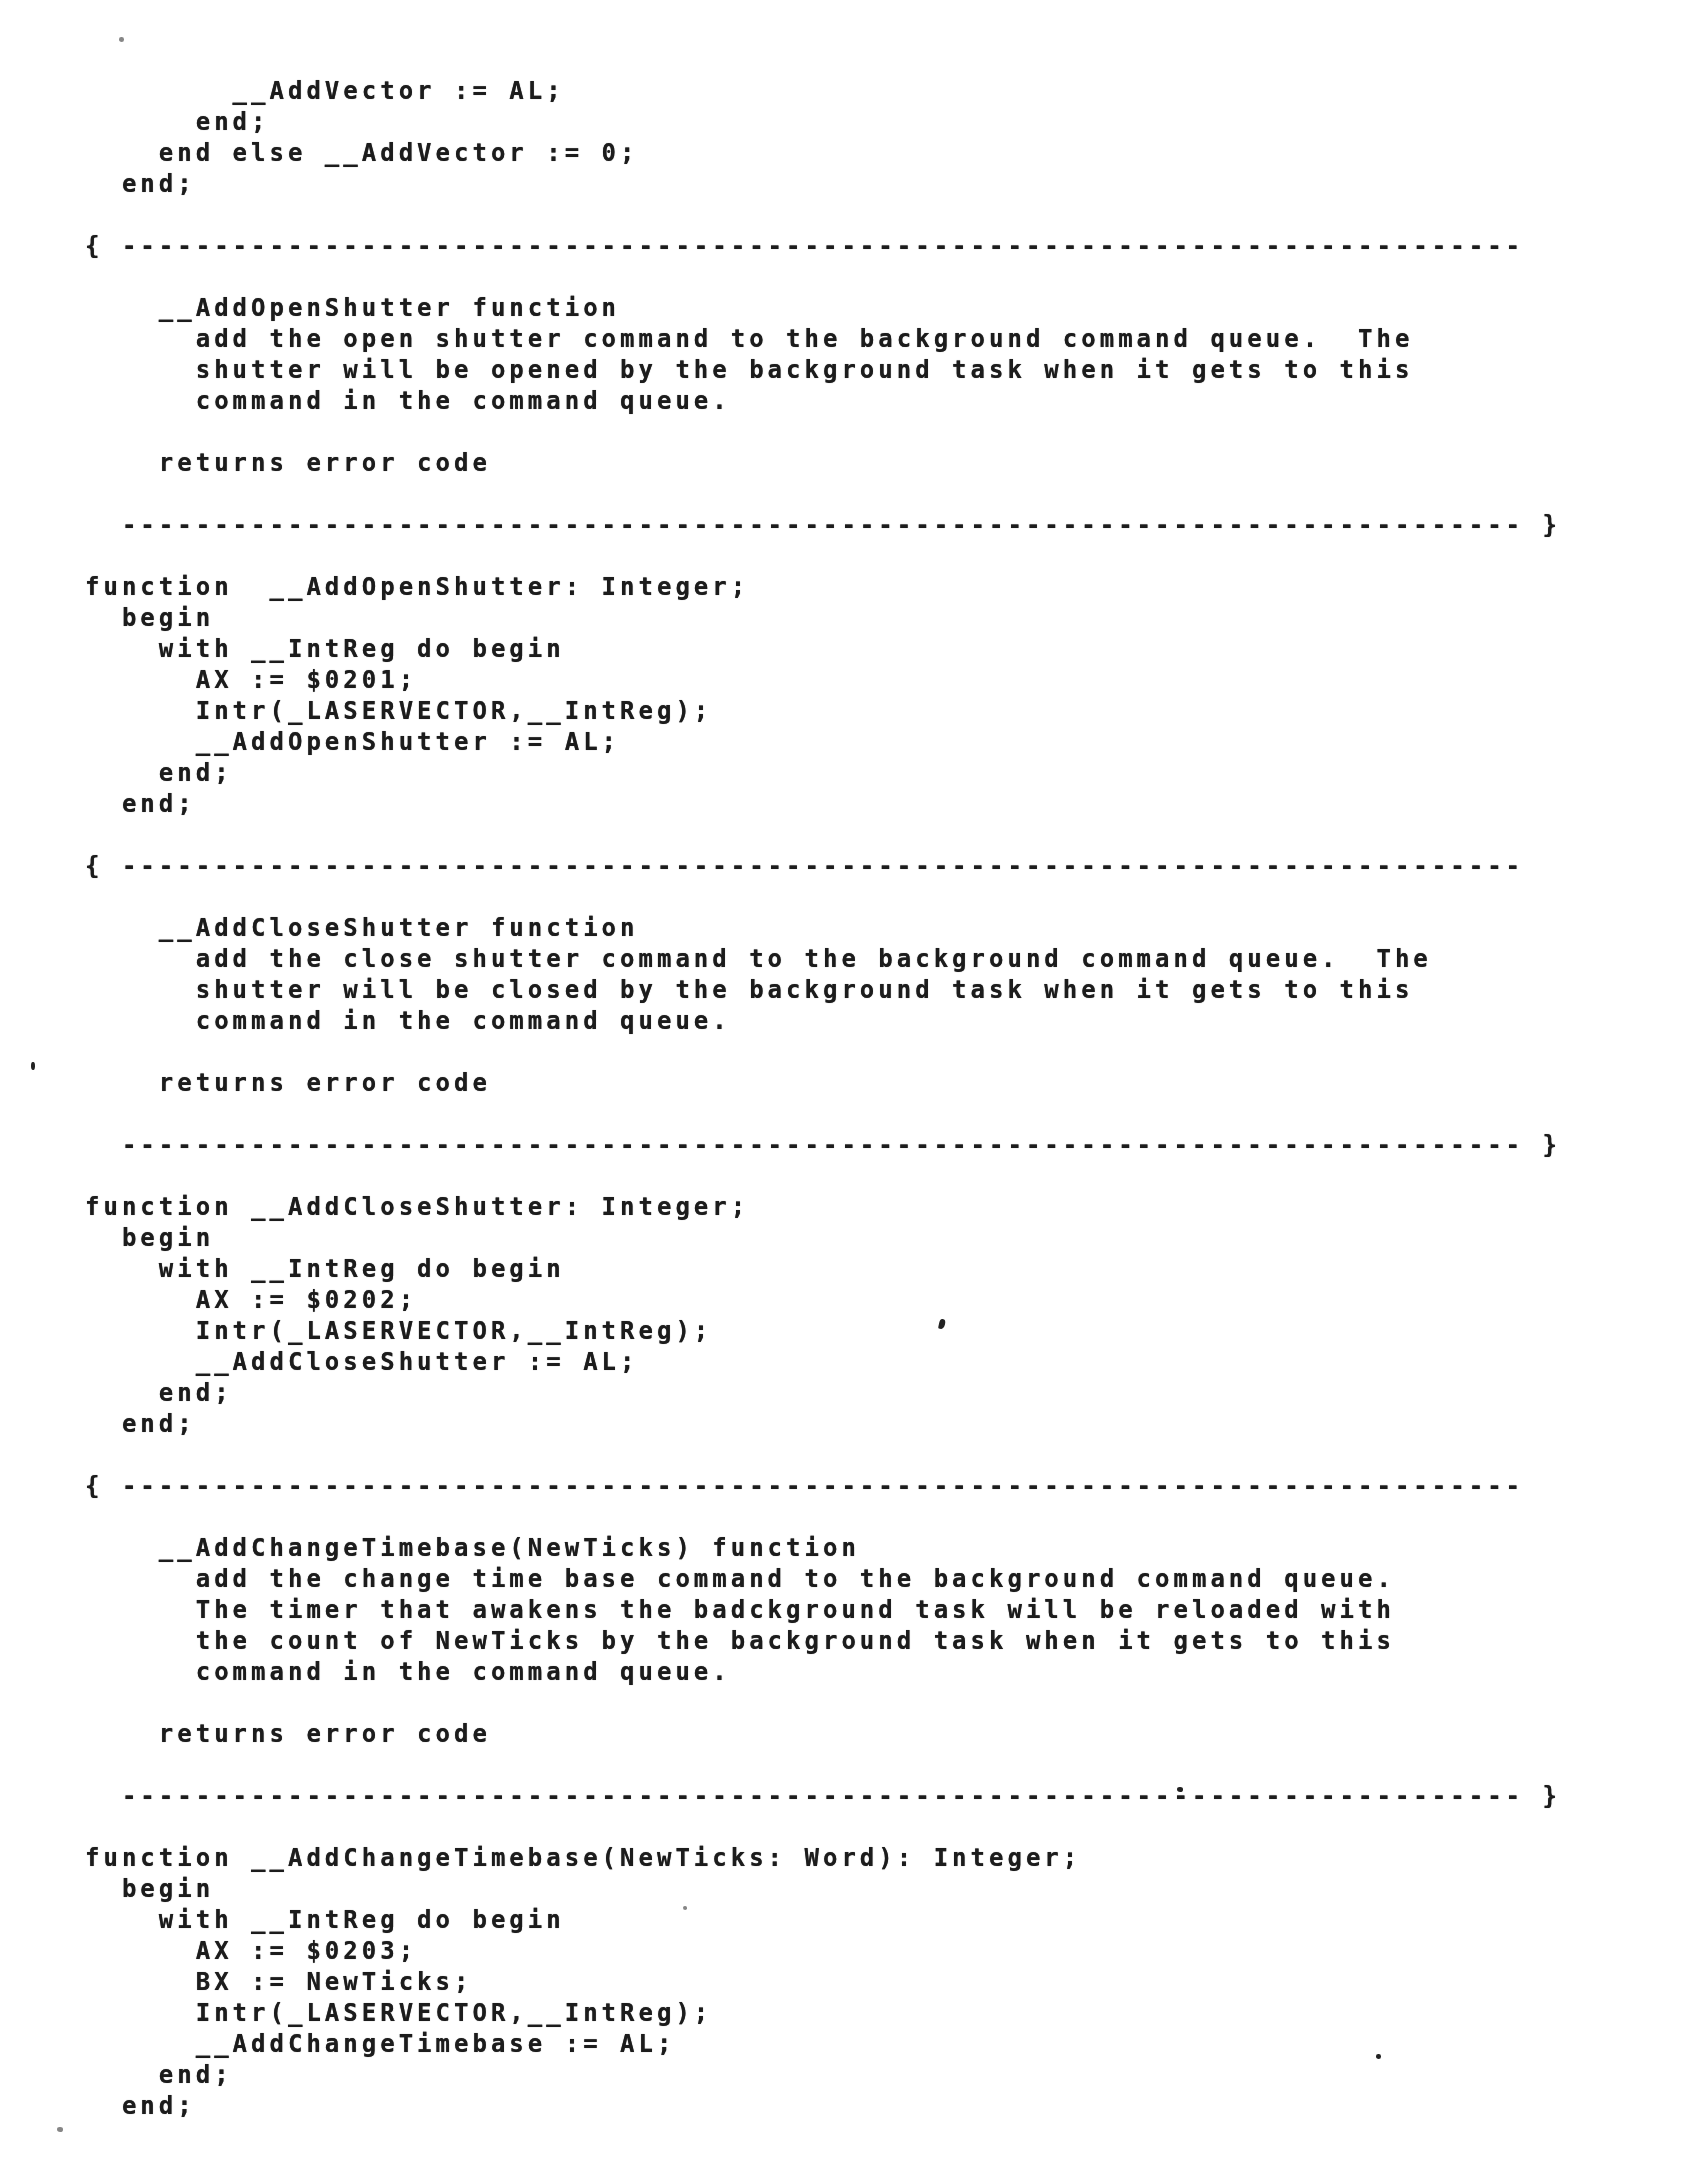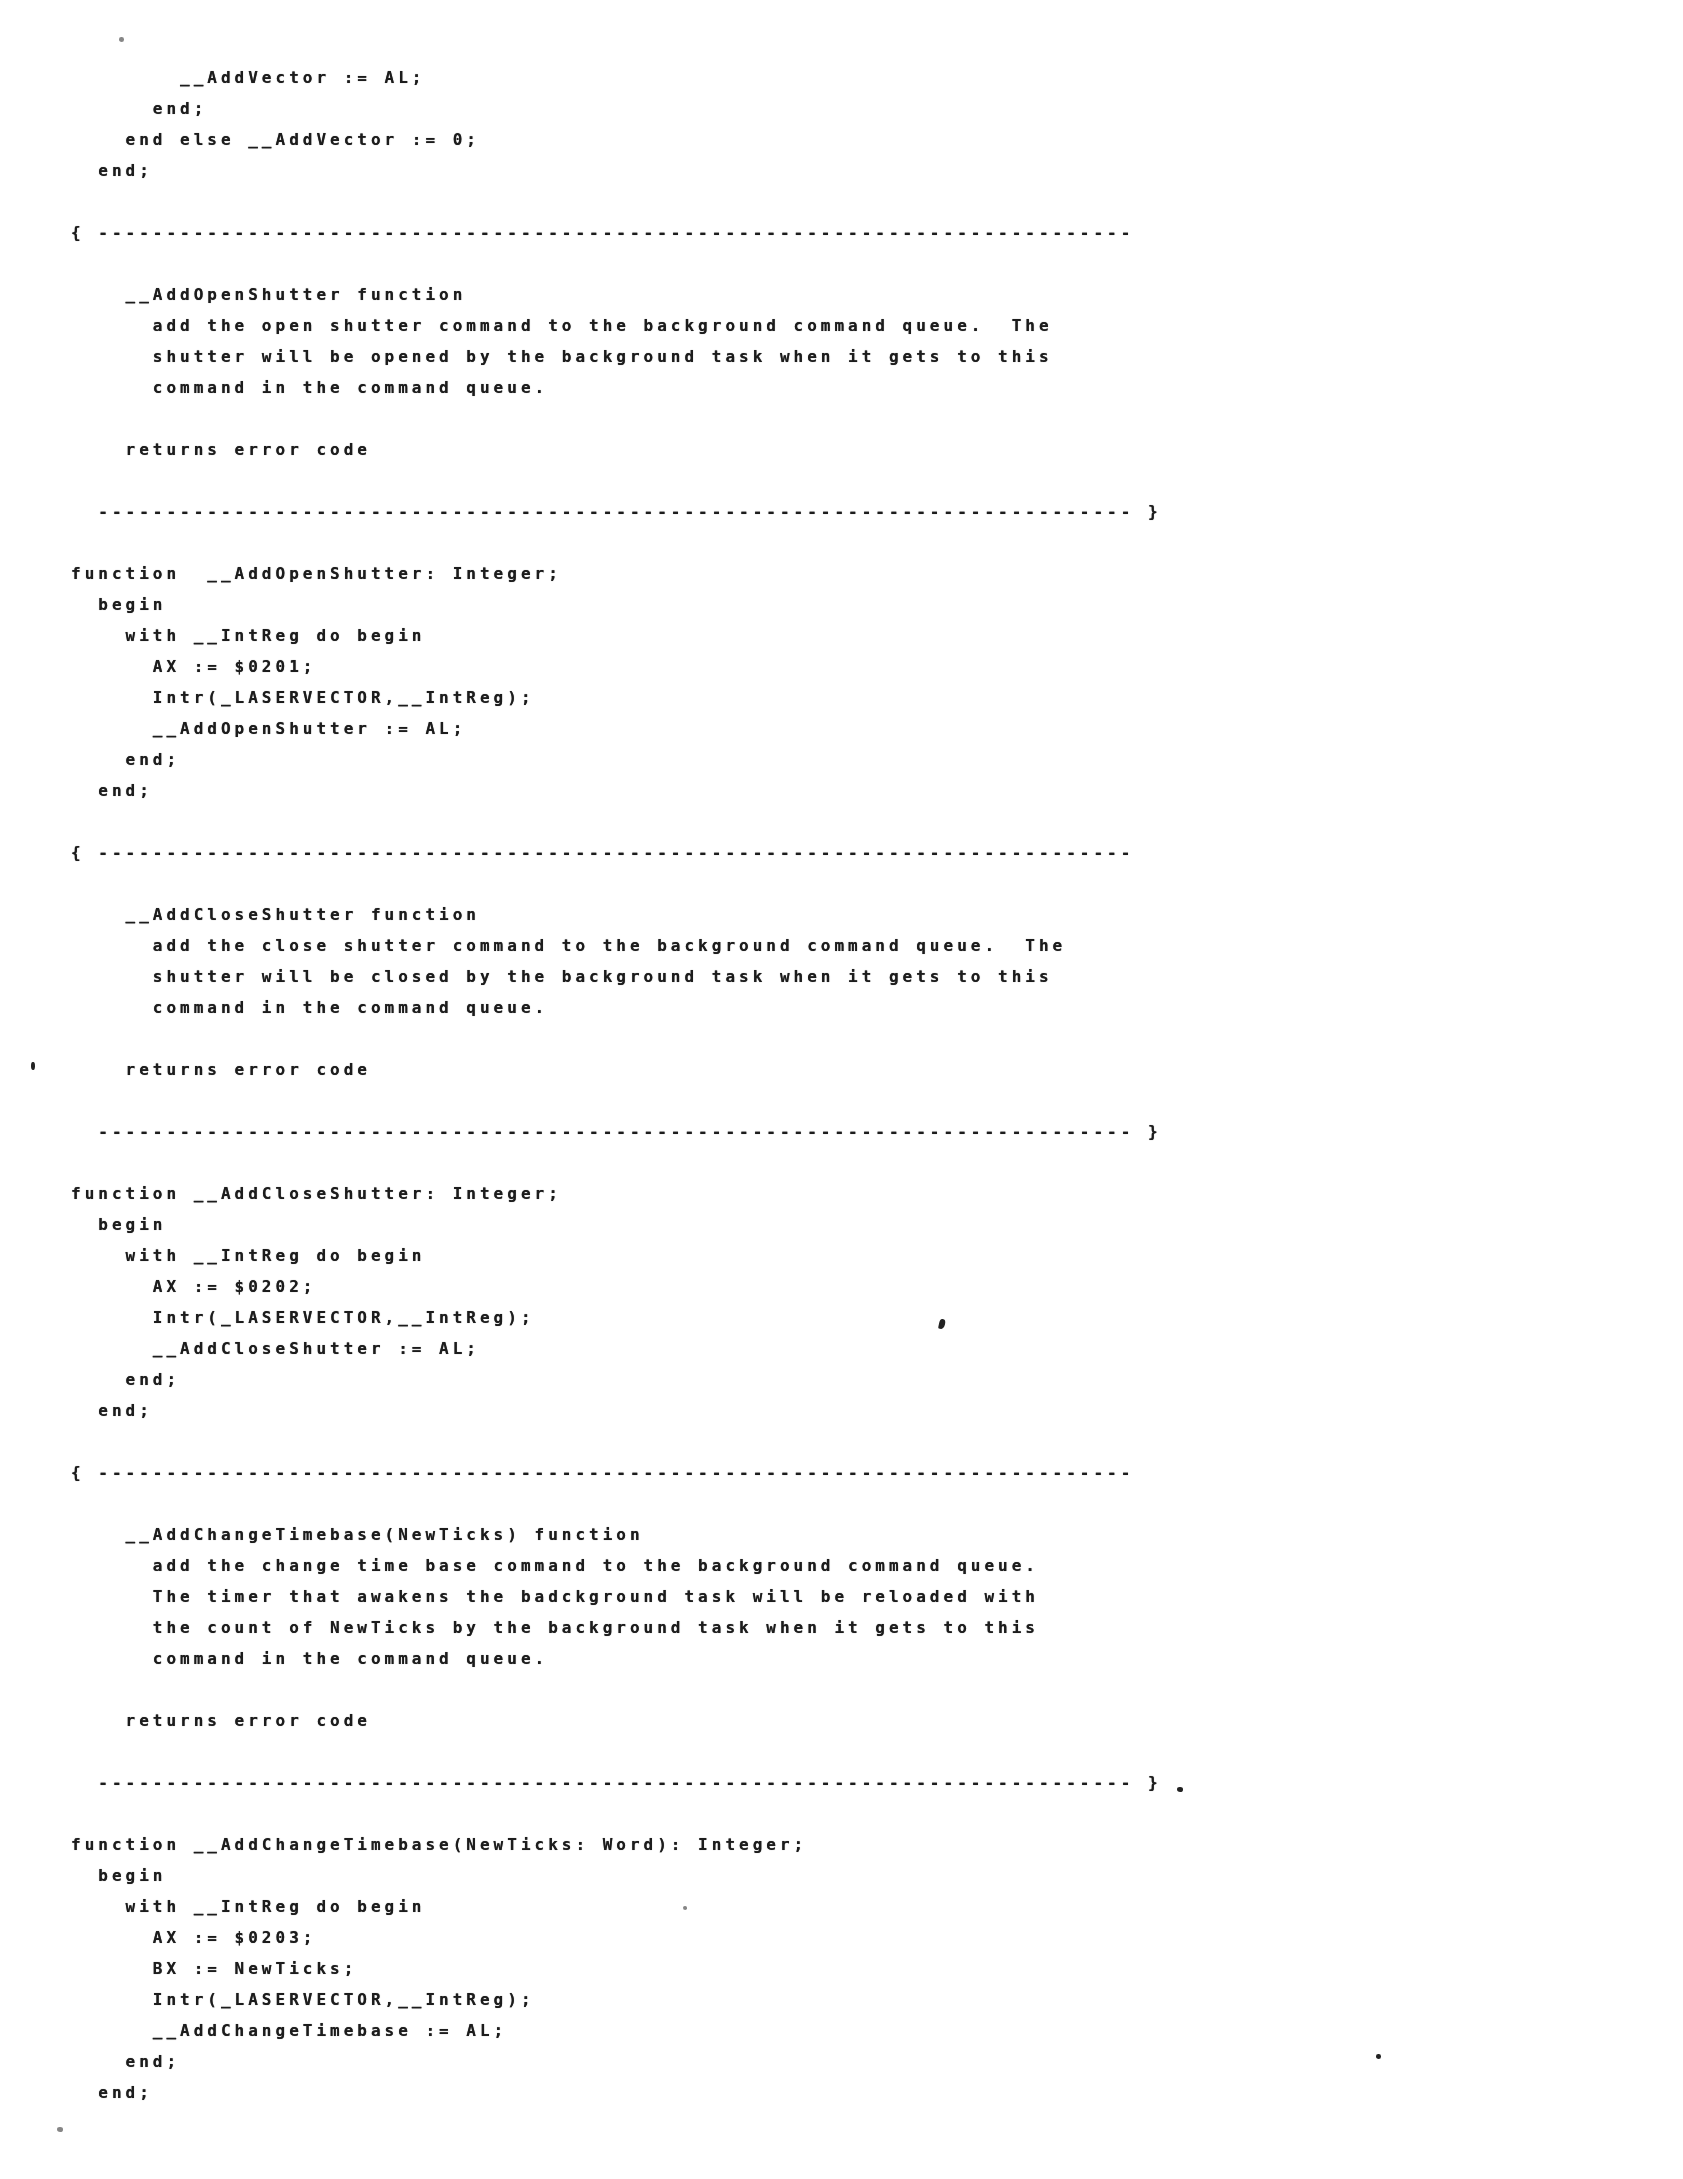--- a/index.html
+++ b/index.html
@@ -21,23 +21,23 @@
     position:absolute;
     left:0; top:0;
     width:1684px;
     height:2179px;
     background:var(--paper);
   }
   .listing{
     position:absolute;
     left:71px;
     top:62px;
-    margin:0;
+    margin:14px;
     font-family:"DejaVu Sans Mono", monospace;
-    font-size:16px;
+    font-size:24px;
     font-weight:700;
     line-height:31px;
     letter-spacing:4px;
     color:var(--ink);
     text-shadow:0 0 0.7px rgba(10,10,10,0.75);
     white-space:pre;
   }
   .line{
     height:31px;
     white-space:pre;

